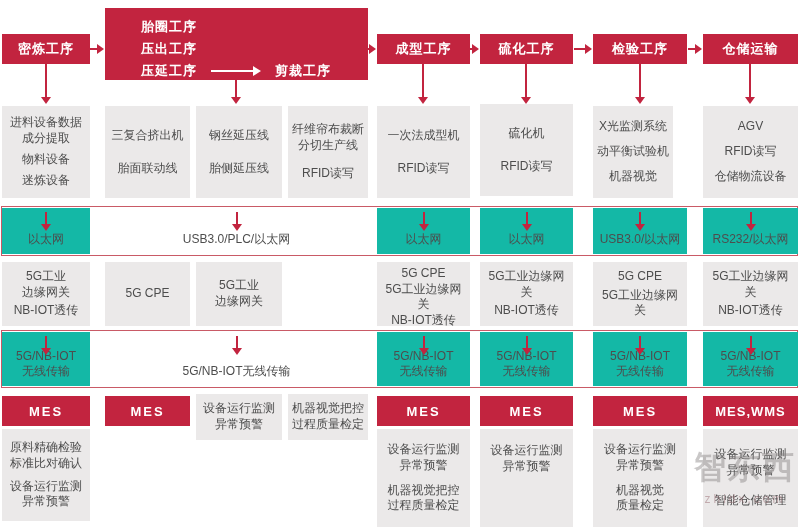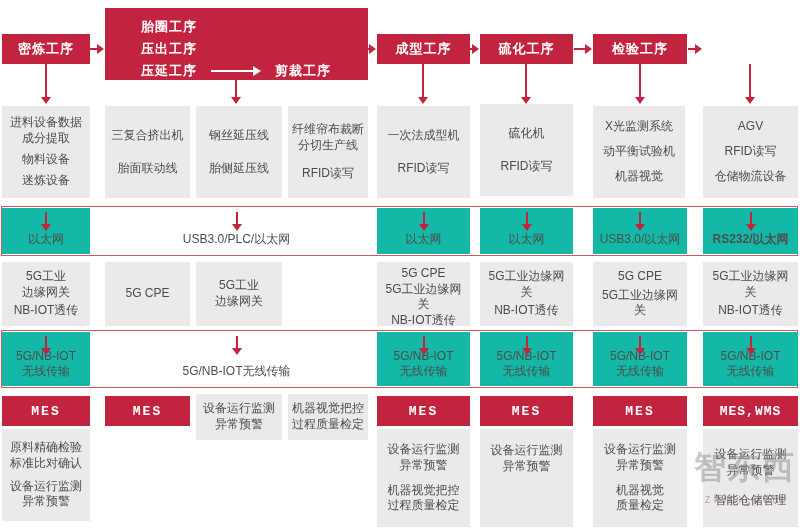--- a/index.html
+++ b/index.html
@@ -4,21 +4,21 @@
 <style>
   html,body{margin:0;padding:0;background:#ffffff;}
   #canvas{
     position:relative;width:800px;height:531px;background:#ffffff;overflow:hidden;
     font-family:"Liberation Sans","DejaVu Sans",sans-serif;color:#4d4d4d;
   }
   
   .rhead{
     position:absolute;background:#c2243f;color:#ffffff;font-weight:bold;font-size:13px;
     display:flex;align-items:center;justify-content:center;letter-spacing:1px;
-    white-space:pre-line;text-align:center;font-family:Liberation Mono, monospace;
+    white-space:pre-line;text-align:center;
   }
   
   .groupbox{
     position:absolute;background:#c2243f;color:#ffffff;font-weight:bold;font-size:13px;
     padding:8px 0 0 36px;box-sizing:border-box;letter-spacing:1px;
   }
   .groupbox .gline{height:22px;display:flex;align-items:center;}
   
   .gcell{
     position:absolute;background:#ebe9e9;color:#4d4d4d;font-size:12px;line-height:1.3;
@@ -69,20 +69,21 @@
     <div class="gline">
       <span>压延工序</span>
       <span class="arr-w"></span>
       <span>剪裁工序</span>
     </div>
   </div>
 
   <div class="rhead" style="left:377px;top:34px;width:93px;height:30px;">成型工序</div>
   <div class="rhead" style="left:593px;top:34px;width:94px;height:30px;">检验工序</div>
   <div class="rhead" style="left:480px;top:34px;width:93px;height:30px;">硫化工序</div>
+  <div class="rhead" style="left:703px;top:34px;width:95px;height:30px;">仓储运输</div>
 
   <div class="arr-r" style="left:89px;top:43px;width:15px;"></div>
   <div class="arr-r" style="left:366px;top:43px;width:10px;"></div>
   <div class="arr-r" style="left:469px;top:43px;width:10px;"></div>
   <div class="arr-r" style="left:574px;top:43px;width:18px;"></div>
   <div class="arr-r" style="left:688px;top:43px;width:14px;"></div>
 
   <div class="arr-d" style="left:41px;top:64px;height:40px;"></div>
   <div class="arr-d" style="left:231px;top:80px;height:24px;"></div>
   <div class="arr-d" style="left:418px;top:64px;height:40px;"></div>
@@ -110,21 +111,21 @@
     <div>RFID读写</div>
   </div>
   <div class="gcell" style="left:377px;top:106px;width:93px;height:92px;">
     <div>一次法成型机</div>
     <div>RFID读写</div>
   </div>
   <div class="gcell" style="left:480px;top:104px;width:93px;height:92px;">
     <div>硫化机</div>
     <div>RFID读写</div>
   </div>
-  <div class="gcell" style="left:593px;top:106px;width:92px;height:92px;">
+  <div class="gcell" style="left:593px;top:106px;width:80px;height:92px;">
     <div>X光监测系统</div>
     <div>动平衡试验机</div>
     <div>机器视觉</div>
   </div>
   <div class="gcell" style="left:703px;top:106px;width:95px;height:92px;">
     <div>AGV</div>
     <div>RFID读写</div>
     <div>仓储物流设备</div>
   </div>
 
@@ -142,21 +143,21 @@
     <span>以太网</span>
   </div>
   <div class="ncell gray" style="left:480px;top:208px;width:93px;height:46px;">
     <span class="cell-arrow arr-d"></span>
     <span>以太网</span>
   </div>
   <div class="ncell gray" style="left:593px;top:208px;width:94px;height:46px;">
     <span class="cell-arrow arr-d"></span>
     <span>USB3.0/以太网</span>
   </div>
-  <div class="ncell gray" style="left:703px;top:208px;width:95px;height:46px;font-weight:bold;">
+  <div class="ncell gray" style="left:703px;top:208px;width:95px;height:46px;">
     <span class="cell-arrow arr-d"></span>
     <span>RS232/以太网</span>
   </div>
 
   <div class="gcell" style="left:2px;top:262px;width:88px;height:64px;">
     <div>5G工业
 边缘网关</div>
     <div>NB-IOT透传</div>
   </div>
   <div class="gcell" style="left:105px;top:262px;width:85px;height:64px;">

